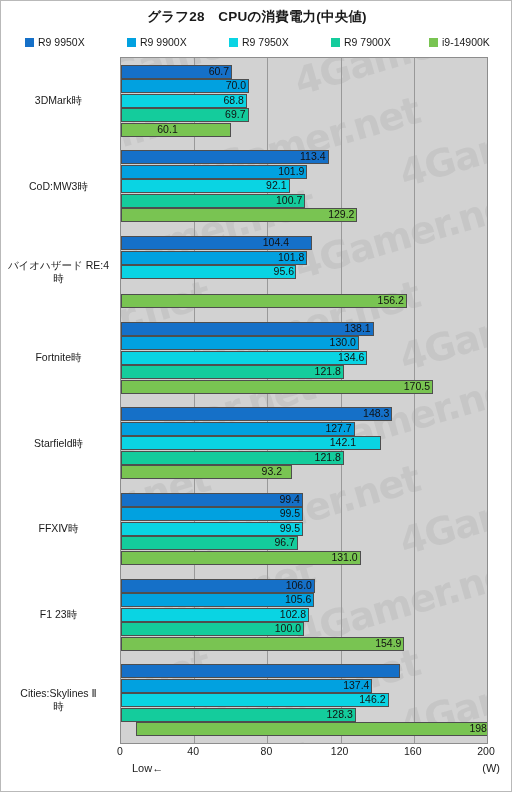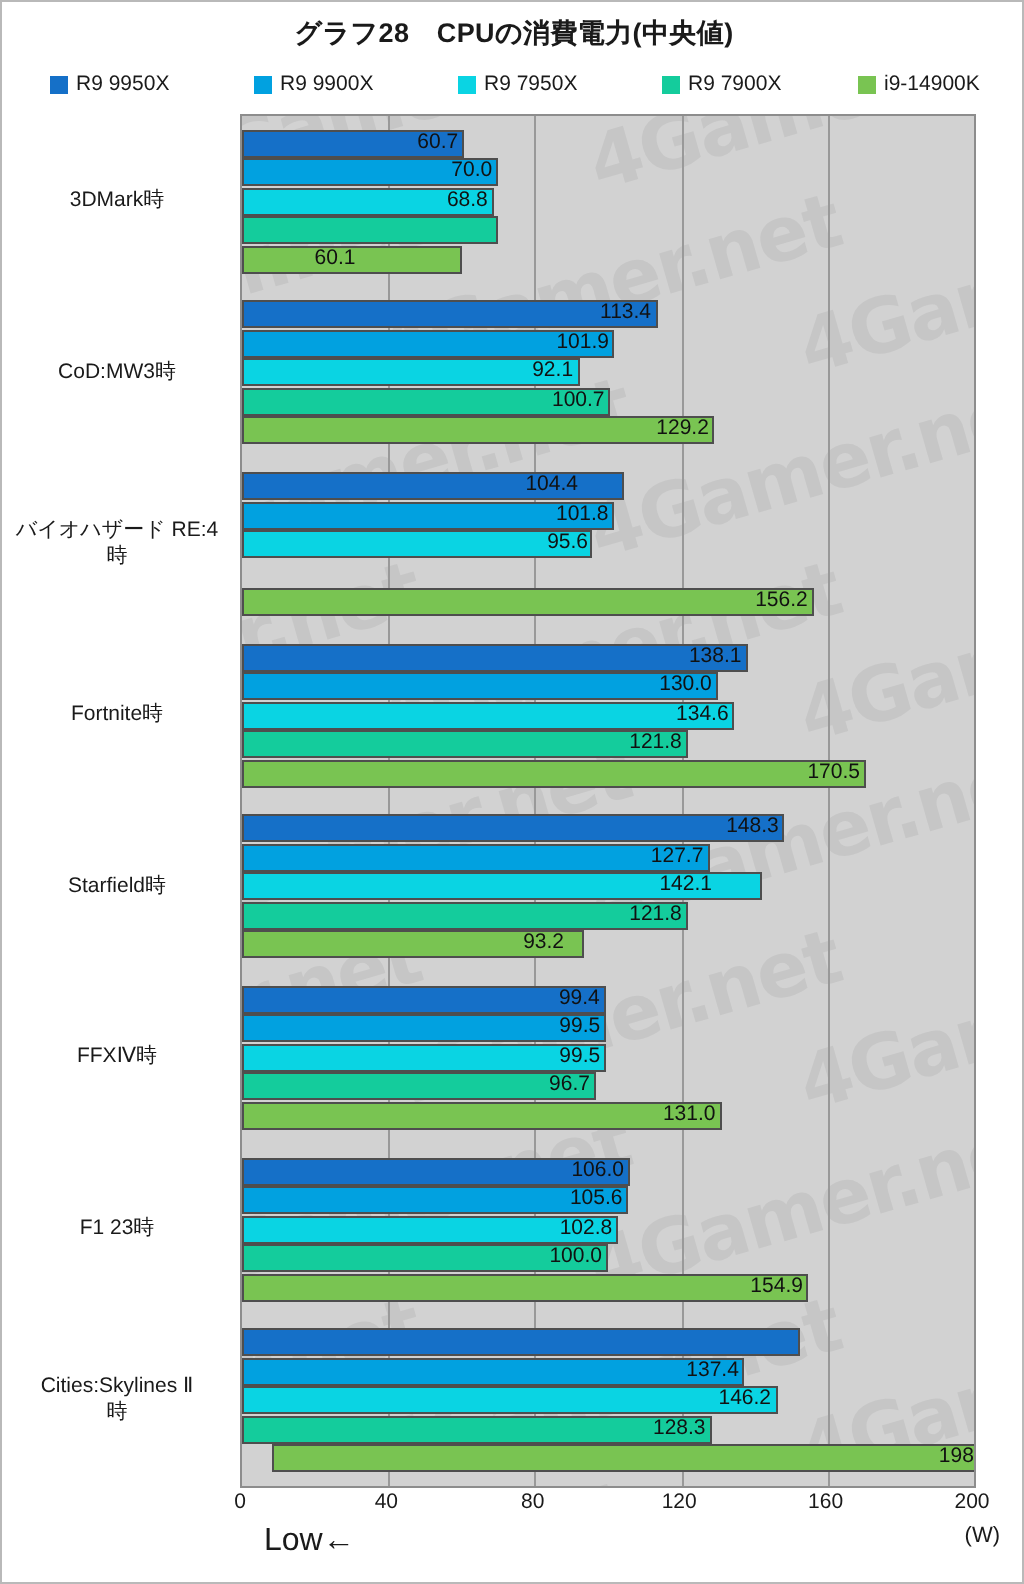--- a/index.html
+++ b/index.html
@@ -93,21 +93,21 @@
 
   
   #xaxis{position:absolute;left:0;top:744px;width:512px;height:20px;}
   .xtick{
     position:absolute;top:0;
     font-size:10.5px;color:#1a1a1a;
     text-align:center;width:40px;
   }
   #low-note{
     position:absolute;left:131px;top:761px;
-    font-size:16px;color:#1a1a1a;white-space:nowrap;
+    font-size:11px;color:#1a1a1a;white-space:nowrap;
   }
   #unit-note{
     position:absolute;left:0;top:761px;width:499px;
     text-align:right;
     font-size:11px;color:#1a1a1a;
   }
 </style>
 </head>
 <body>
 
@@ -176,20 +176,21 @@
           <div class="bar-row" style="top: 21.3125px; right: 0px;">
             <div class="bar" style="width: 128.1px; background: rgb(1, 161, 224);"></div>
             <div class="bar-label" style="left: 0px; width: 128.1px;">70.0</div>
           </div>
           <div class="bar-row" style="top: 35.8125px; right: 0px;">
             <div class="bar" style="width: 125.904px; background: rgb(10, 212, 227);"></div>
             <div class="bar-label" style="left: 0px; width: 125.904px;">68.8</div>
           </div>
           <div class="bar-row" style="top: 50.3125px; right: 0px;">
             <div class="bar" style="width: 127.551px; background: rgb(20, 204, 156);"></div>
+            <div class="bar-label" style="left: 0px; width: 127.551px;">69.7</div>
           </div>
           <div class="bar-row" style="top: 64.8125px; right: 0px;">
             <div class="bar" style="width: 109.983px; background: rgb(121, 196, 82);"></div>
             <div class="bar-label" style="left: 0px; width: 96px; text-align: center;">60.1</div>
           </div>
         </div>
         <div class="group" style="top: 85.625px; height: 85.625px;">
           <div class="bar-row" style="top: 6.8125px; right: 0px;">
             <div class="bar" style="width: 207.522px; background: rgb(21, 112, 200);"></div>
             <div class="bar-label" style="left: 0px; width: 207.522px;">113.4</div>

